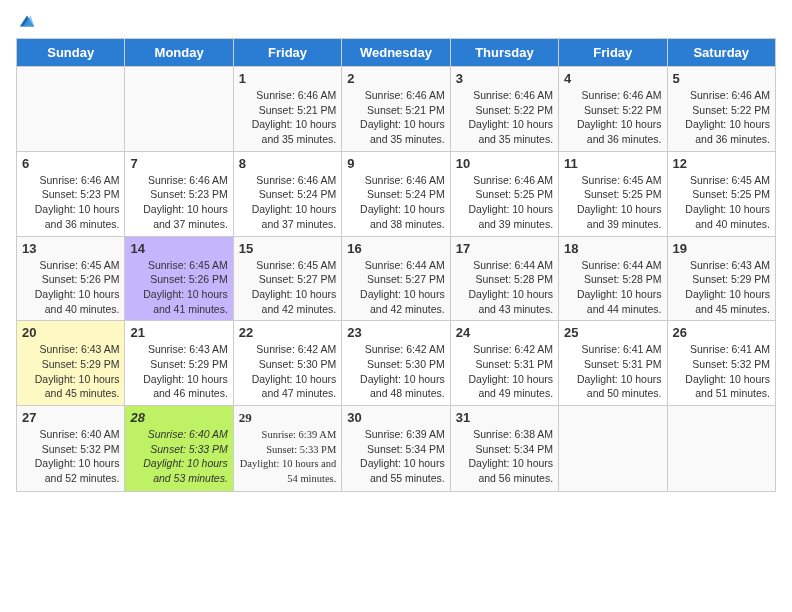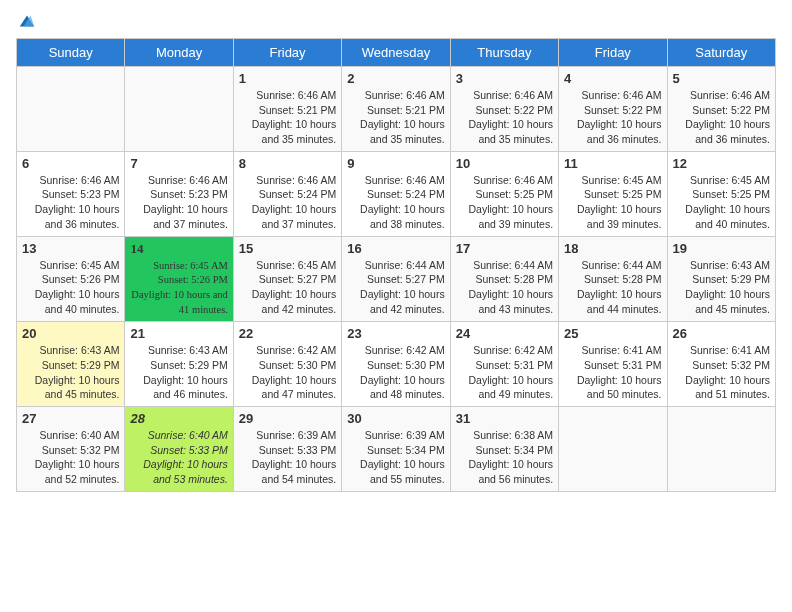--- a/index.html
+++ b/index.html
@@ -59,21 +59,21 @@
       width: 100%;
       border-collapse: collapse;
       font-size: 11px;
     }
     .calendar th {
       background-color: #2b7dd4;
       color: #fff;
       text-align: center;
       padding: 6px 4px;
       font-size: 13px;
-      font-weight: normal;
+      font-weight: bold;
       border: 1px solid #ccc;
     }
     .calendar td {
       border: 1px solid #ccc;
       vertical-align: top;
       padding: 4px 5px;
       width: calc(100% / 7);
       min-height: 80px;
       height: 82px;
     }
@@ -183,21 +183,21 @@
         <td style="background-color: rgb(255, 255, 255);">
           <span class="day-num">12</span>
           <div class="day-info">Sunrise: 6:45 AM<br>Sunset: 5:25 PM<br>Daylight: 10 hours and 40 minutes.</div>
         </td>
       </tr>
       <tr>
         <td style="background-color: rgb(249, 249, 249);">
           <span class="day-num">13</span>
           <div class="day-info">Sunrise: 6:45 AM<br>Sunset: 5:26 PM<br>Daylight: 10 hours and 40 minutes.</div>
         </td>
-        <td style="background-color: #22c55e; font-family: Liberation Serif, serif;">
+        <td style="background-color: #c4b5fd;">
           <span class="day-num">14</span>
           <div class="day-info">Sunrise: 6:45 AM<br>Sunset: 5:26 PM<br>Daylight: 10 hours and 41 minutes.</div>
         </td>
         <td style="background-color: rgb(249, 249, 249); margin-left: 20px;">
           <span class="day-num">15</span>
           <div class="day-info">Sunrise: 6:45 AM<br>Sunset: 5:27 PM<br>Daylight: 10 hours and 42 minutes.</div>
         </td>
         <td style="background-color: rgb(249, 249, 249);">
           <span class="day-num">16</span>
           <div class="day-info">Sunrise: 6:44 AM<br>Sunset: 5:27 PM<br>Daylight: 10 hours and 42 minutes.</div>
@@ -247,21 +247,21 @@
       </tr>
       <tr>
         <td style="background-color: rgb(249, 249, 249);">
           <span class="day-num">27</span>
           <div class="day-info">Sunrise: 6:40 AM<br>Sunset: 5:32 PM<br>Daylight: 10 hours and 52 minutes.</div>
         </td>
         <td style="background-color: #bef264; font-style: italic;">
           <span class="day-num">28</span>
           <div class="day-info">Sunrise: 6:40 AM<br>Sunset: 5:33 PM<br>Daylight: 10 hours and 53 minutes.</div>
         </td>
-        <td style="background-color: rgb(249, 249, 249);">
+        <td style="background-color: rgb(249, 249, 249); font-family: Liberation Serif, serif;">
           <span class="day-num">29</span>
           <div class="day-info">Sunrise: 6:39 AM<br>Sunset: 5:33 PM<br>Daylight: 10 hours and 54 minutes.</div>
         </td>
         <td style="background-color: rgb(249, 249, 249);">
           <span class="day-num">30</span>
           <div class="day-info">Sunrise: 6:39 AM<br>Sunset: 5:34 PM<br>Daylight: 10 hours and 55 minutes.</div>
         </td>
         <td style="background-color: rgb(249, 249, 249);">
           <span class="day-num">31</span>
           <div class="day-info">Sunrise: 6:38 AM<br>Sunset: 5:34 PM<br>Daylight: 10 hours and 56 minutes.</div>

